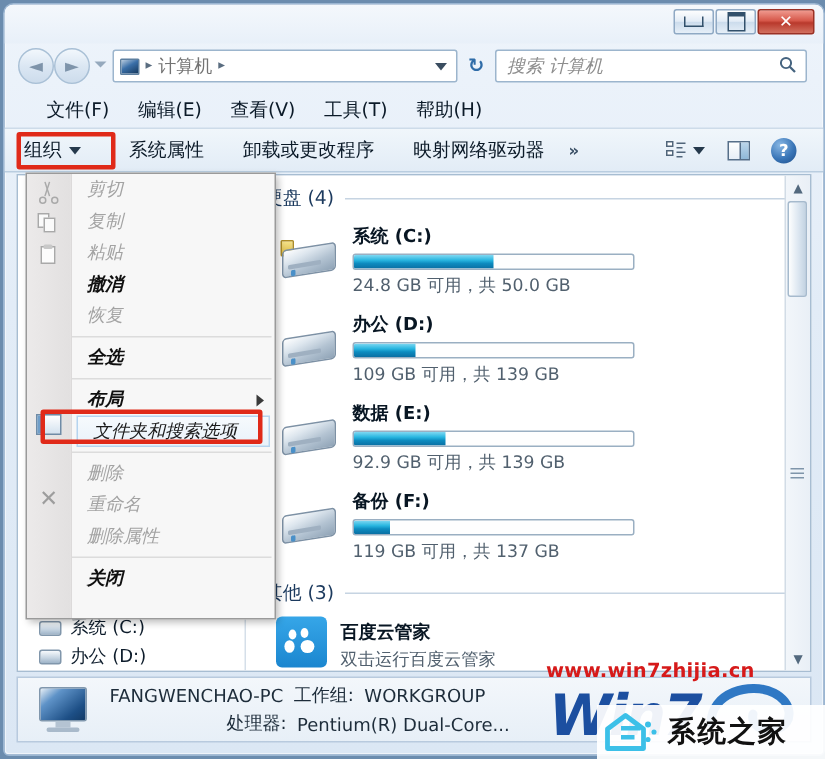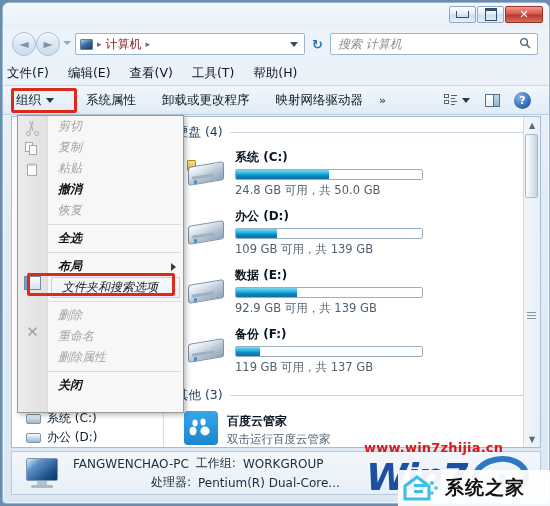--- a/index.html
+++ b/index.html
@@ -57,38 +57,38 @@
     position:absolute;left:72px;top:4px;width:230px;height:22px;
     background:#fff;border:1px solid #9cb5cd;border-radius:2px;
     display:flex;align-items:center;box-sizing:border-box;
   }
   .pcicon{
     width:13px;height:11px;margin-left:4px;border-radius:1px;
     background:linear-gradient(150deg,#b9ccdf 0%,#3a6fa8 45%,#16395e 100%);
     border:1px solid #5d7f9f;box-sizing:border-box;flex:none;
   }
   .crumbsep{color:#5a6d80;font-size:9px;margin:0 4px;}
-  .crumbtxt{font-size:12px;color:#7f1d1d;}
+  .crumbtxt{font-size:12px;color:#737373;}
   #addrdrop{margin-left:auto;margin-right:6px;width:0;height:0;
     border-left:4px solid transparent;border-right:4px solid transparent;
     border-top:5px solid #3a4d60;}
   #refreshbtn{position:absolute;left:305px;top:5px;width:19px;height:20px;
     display:flex;align-items:center;justify-content:center;
     color:#2f6ca8;font-size:13px;font-weight:bold;}
   #searchbox{
     position:absolute;left:327px;top:4px;width:208px;height:22px;
     background:#fff;border:1px solid #9cb5cd;border-radius:2px;
     display:flex;align-items:center;box-sizing:border-box;
   }
   #searchph{font-size:12px;color:#8d8d8d;font-style:italic;margin-left:7px;}
   #searchicon{margin-left:auto;margin-right:6px;color:#45637f;font-size:12px;}
 
   
   #menubar{position:absolute;left:0;top:58px;width:100%;height:24px;
-    display:flex;align-items:center;padding-left:4px;box-sizing:border-box;}
+    display:flex;align-items:center;padding-left:28px;box-sizing:border-box;}
   .mb-item{font-size:12.5px;color:#0b1a28;margin-right:19px;white-space:nowrap;}
 
   
   #toolbar{
     position:absolute;left:0;top:82px;width:100%;height:30px;
     background:linear-gradient(180deg,#f0f6fb 0%,#e2ecf6 100%);
     border-top:1px solid #cddbe9;border-bottom:1px solid #b9cde0;
     display:flex;align-items:center;box-sizing:border-box;
   }
   #orgbtn{

